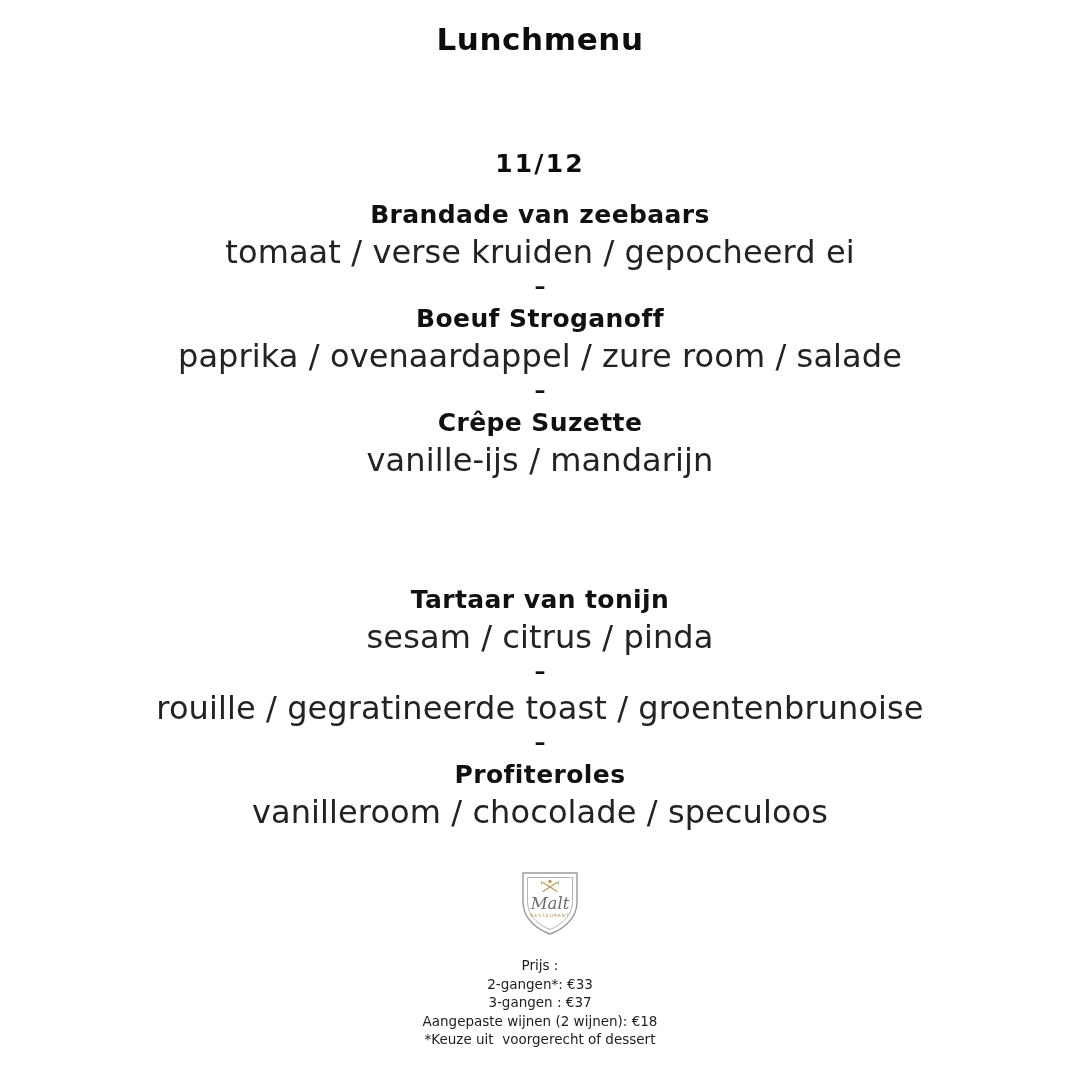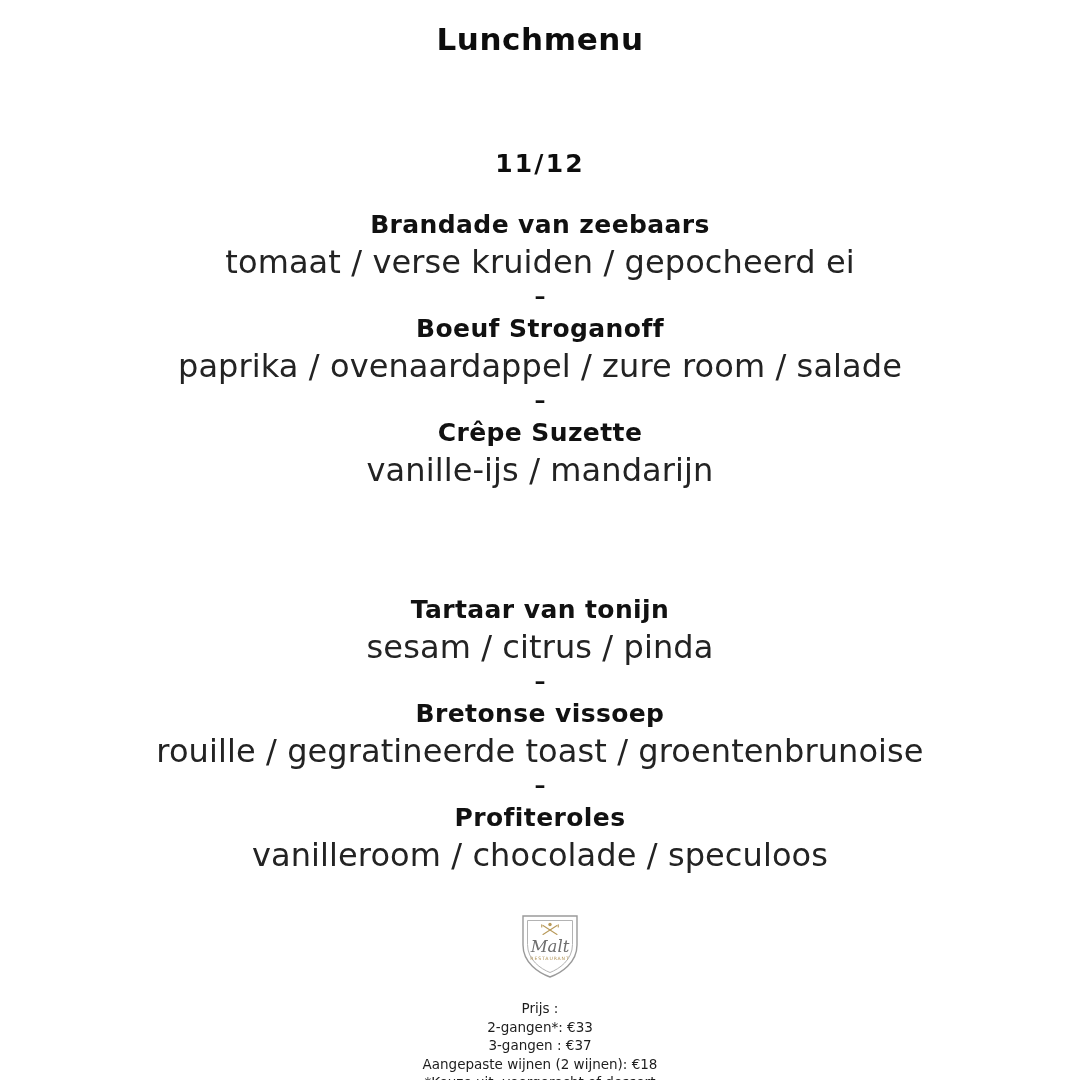--- a/index.html
+++ b/index.html
@@ -43,21 +43,21 @@
 
   .day-date {
     font-size: 25px;
     font-weight: 700;
     letter-spacing: 2.2px;
     color: #0d0d0d;
     line-height: 1.1;
   }
 
   .courses {
-    margin-top: 30px;
+    margin-top: 20px;
   }
 
   .course {
     width: 100%;
   }
 
   .course-name {
     font-size: 25px;
     font-weight: 700;
     letter-spacing: 0.4px;
@@ -144,21 +144,20 @@
     <div class="courses">
 
       <div class="course">
         <div class="course-name">Tartaar van tonijn</div>
         <div class="course-desc">sesam / citrus / pinda</div>
       </div>
 
       <div class="course-sep">–</div>
 
       <div class="course">
-        <div class="course-name">Bretonse vissoep</div>
         <div class="course-desc">rouille / gegratineerde toast / groentenbrunoise</div>
       </div>
 
       <div class="course-sep">–</div>
 
       <div class="course">
         <div class="course-name">Profiteroles</div>
         <div class="course-desc">vanilleroom / chocolade / speculoos</div>
       </div>
 

